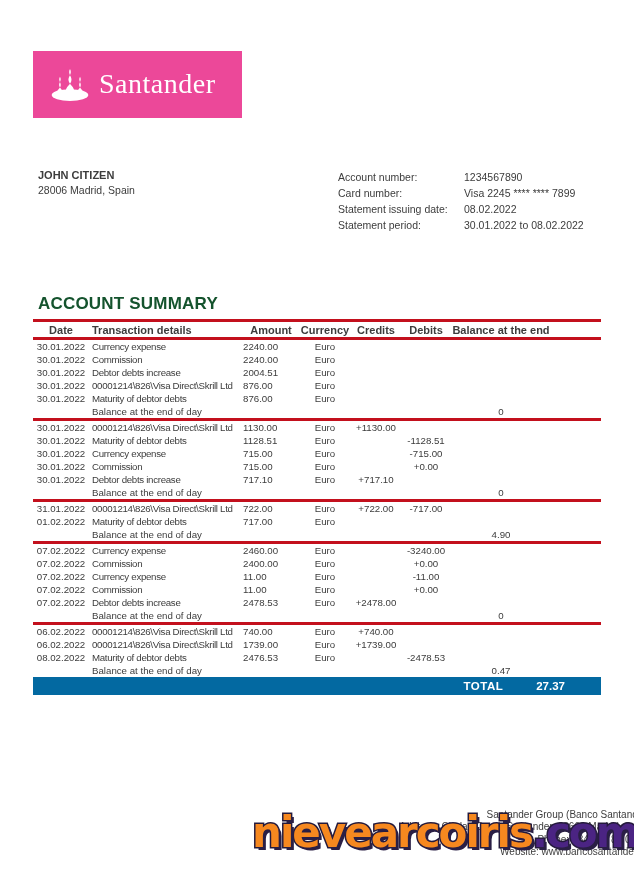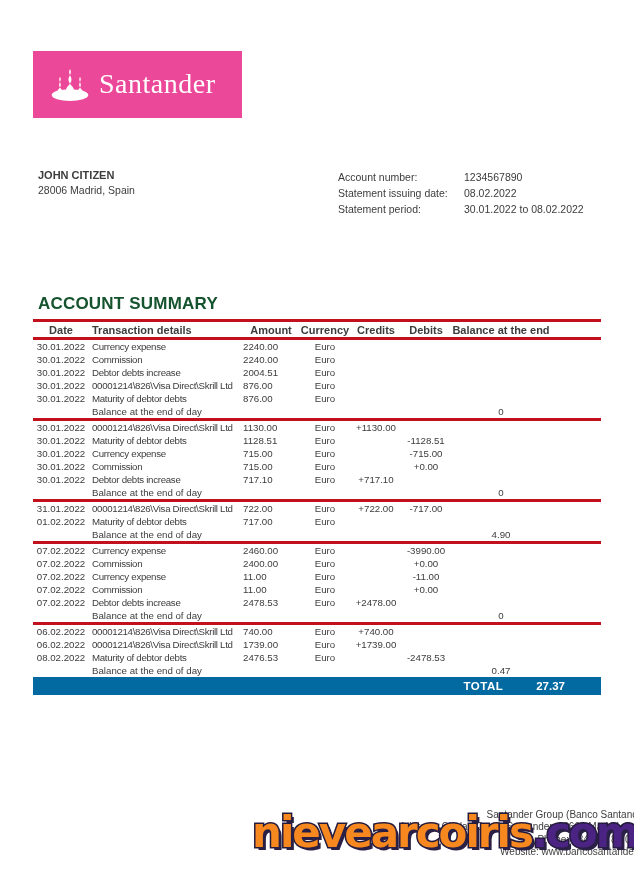--- a/index.html
+++ b/index.html
@@ -77,20 +77,24 @@
     <div class="name">JOHN CITIZEN</div>
     <div>28006 Madrid, Spain</div>
   </div>
 
   <div class="acct-info" id="acct-info">
       <div class="info-row">
         <span class="info-label">Account number:</span>
         <span class="info-value">1234567890</span>
       </div>
       <div class="info-row">
+        <span class="info-label">Card number:</span>
+        <span class="info-value">Visa 2245 **** **** 7899</span>
+      </div>
+      <div class="info-row">
         <span class="info-label">Statement issuing date:</span>
         <span class="info-value">08.02.2022</span>
       </div>
       <div class="info-row">
         <span class="info-label">Statement period:</span>
         <span class="info-value">30.01.2022 to 08.02.2022</span>
       </div>
     </div>
 
   <div class="section-title">ACCOUNT SUMMARY</div>
@@ -229,21 +233,21 @@
         <div class="c-ballabel">Balance at the end of day</div>
         <div class="c-balval">4.90</div>
       </div>
       <div class="redbar"></div>
       <div class="trow">
         <div class="c-date">07.02.2022</div>
         <div class="c-details">Currency expense</div>
         <div class="c-amount">2460.00</div>
         <div class="c-currency">Euro</div>
         <div class="c-credits"></div>
-        <div class="c-debits">-3990.00</div>
+        <div class="c-debits">-3240.00</div>
         <div class="c-balance"></div>
       </div>
       <div class="trow">
         <div class="c-date">07.02.2022</div>
         <div class="c-details">Commission</div>
         <div class="c-amount">2400.00</div>
         <div class="c-currency">Euro</div>
         <div class="c-credits"></div>
         <div class="c-debits">+0.00</div>
         <div class="c-balance"></div>

